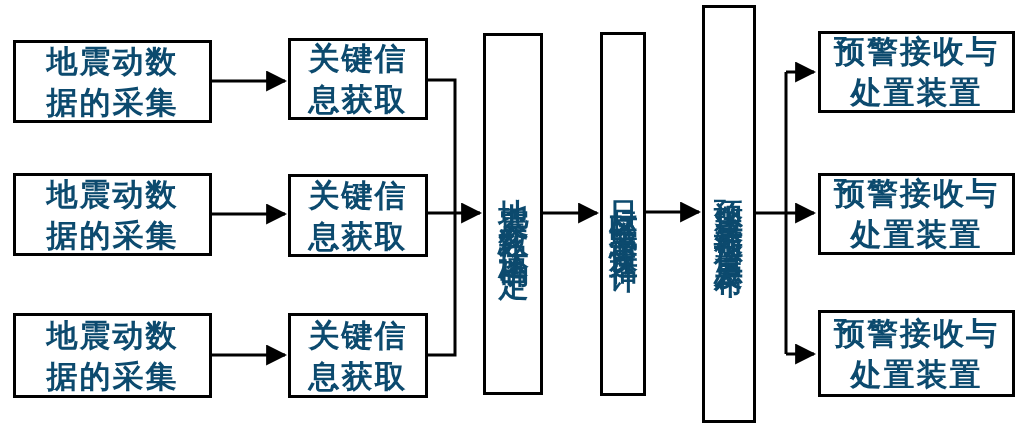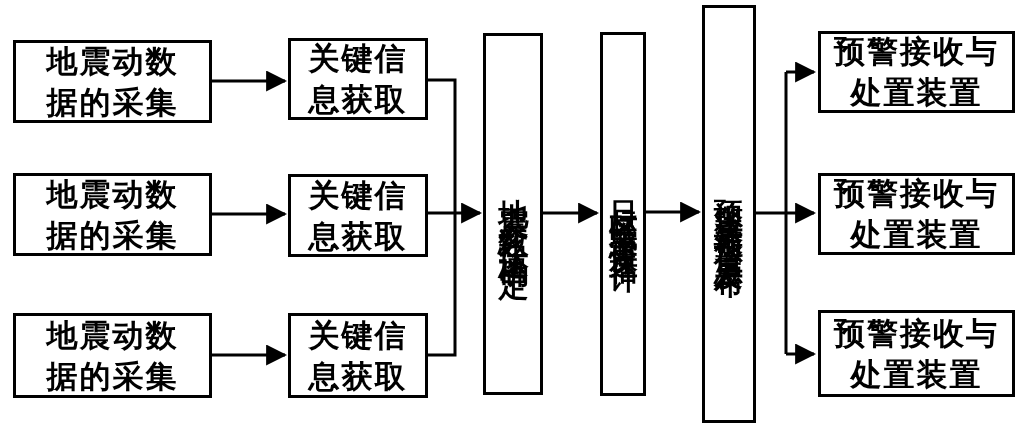--- a/index.html
+++ b/index.html
@@ -2,21 +2,21 @@
 <html><head>
 <meta charset="utf-8">
 <style>
   html, body { margin: 0; padding: 0; background: #ffffff; }
   .canvas {
     position: relative;
     width: 1030px;
     height: 436px;
     background: #ffffff;
     font-family: "DejaVu Serif", "Liberation Serif", serif;
-    color: #000000;
+    color: #0c4a6e;
     overflow: hidden;
   }
   .wires {
     position: absolute;
     left: 0; top: 0;
     width: 1030px; height: 436px;
     pointer-events: none;
   }
   .node {
     position: absolute;

